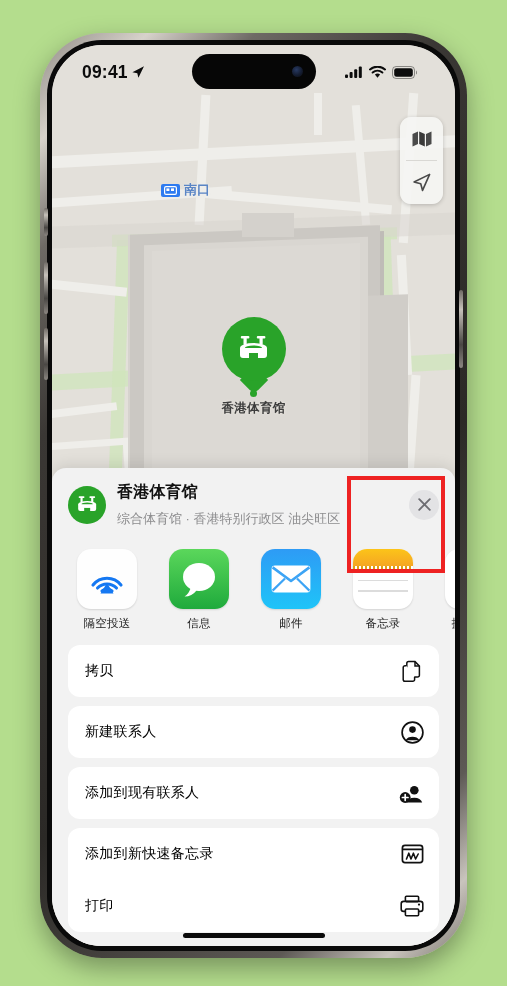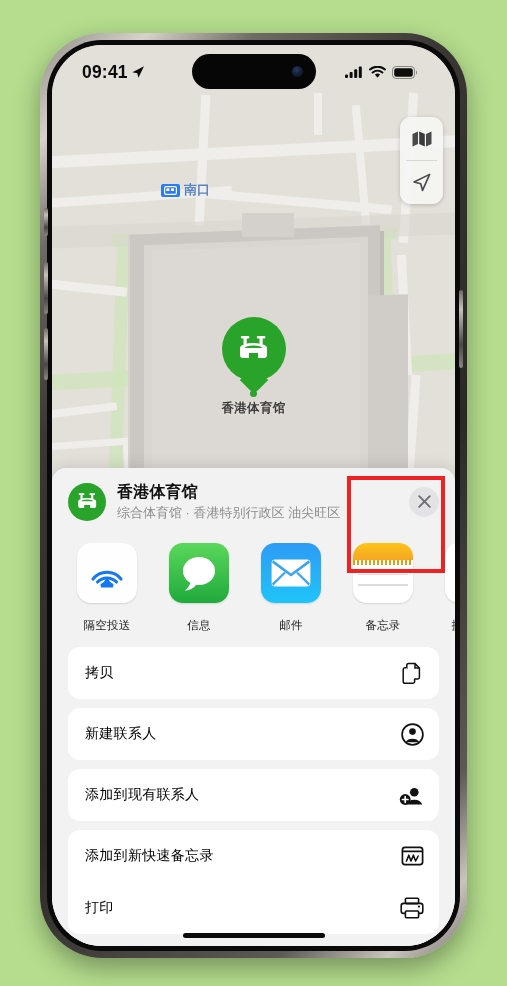--- a/index.html
+++ b/index.html
@@ -181,21 +181,21 @@
     background: #29a329; flex: none;
     display:flex; align-items:center; justify-content:center;
   }
   #place-text { flex: 1; min-width: 0; }
   #place-title {
     font-size: 16px; font-weight: 700; color: #111;
     line-height: 1.22; letter-spacing: .2px;
   }
   #place-subtitle {
     font-size: 13px; color: #8c8c8e; line-height: 1.35;
-    margin-top: 2px; white-space: nowrap; overflow: hidden;
+    margin-top: 8px; white-space: nowrap; overflow: hidden;
   }
   #close-button {
     width: 30px; height: 30px; border-radius: 50%;
     background: #e3e3e5; flex: none;
     display: flex; align-items: center; justify-content: center;
     cursor: pointer;
   }
 
   
   #app-row {
@@ -206,21 +206,21 @@
   .app-item {
     width: 70px; flex: none; text-align: center; cursor: pointer;
     position: relative;
   }
   .app-icon {
     width: 60px; height: 60px; border-radius: 14px;
     margin: 0 auto; overflow: hidden; position: relative;
     box-shadow: 0 1px 2px rgba(0,0,0,.13);
   }
   .app-label {
-    margin-top: 15px; font-size: 11.5px; color: #1b1b1b;
+    margin-top: 7px; font-size: 11.5px; color: #1b1b1b;
     letter-spacing: .2px; white-space: nowrap;
   }
   #highlight-box {
     position: absolute;
     left: 295px; top: 8px;
     width: 98px; height: 97px;
     border: 4px solid #ee2222;
     pointer-events: none;
   }
 

